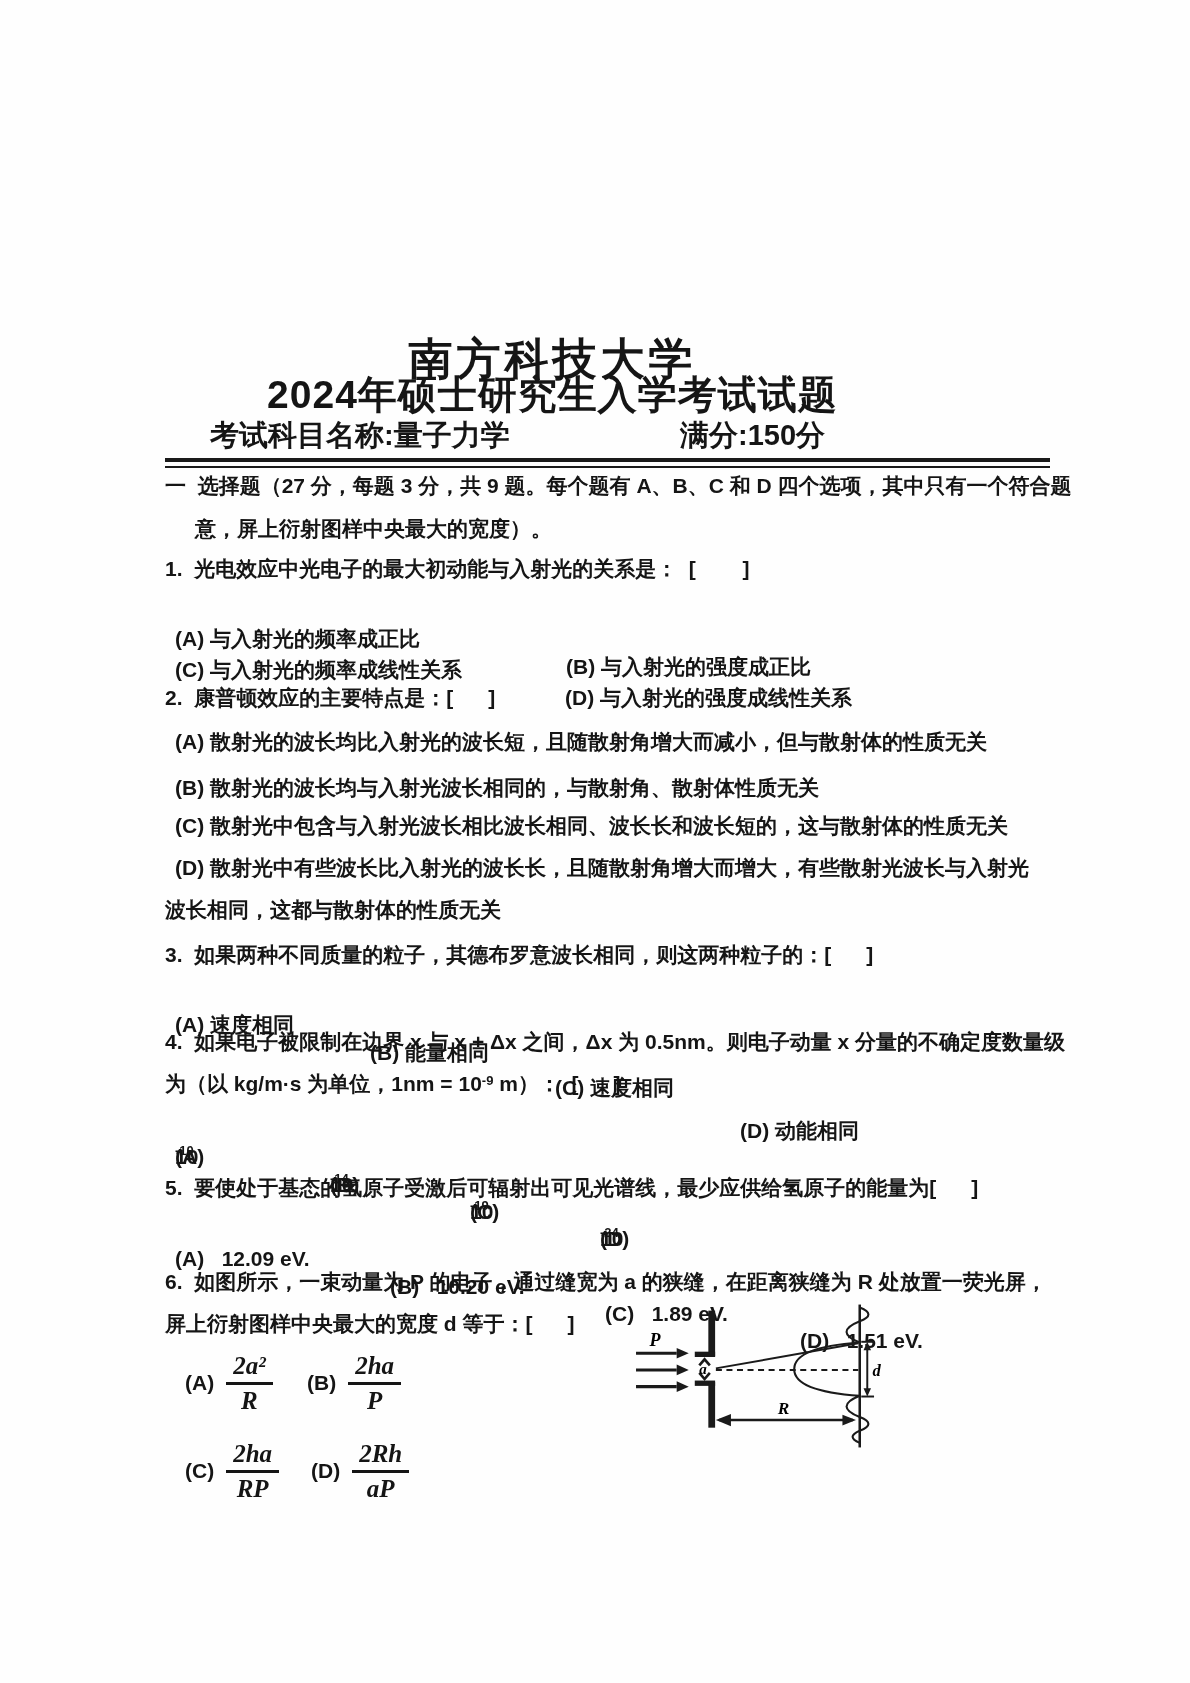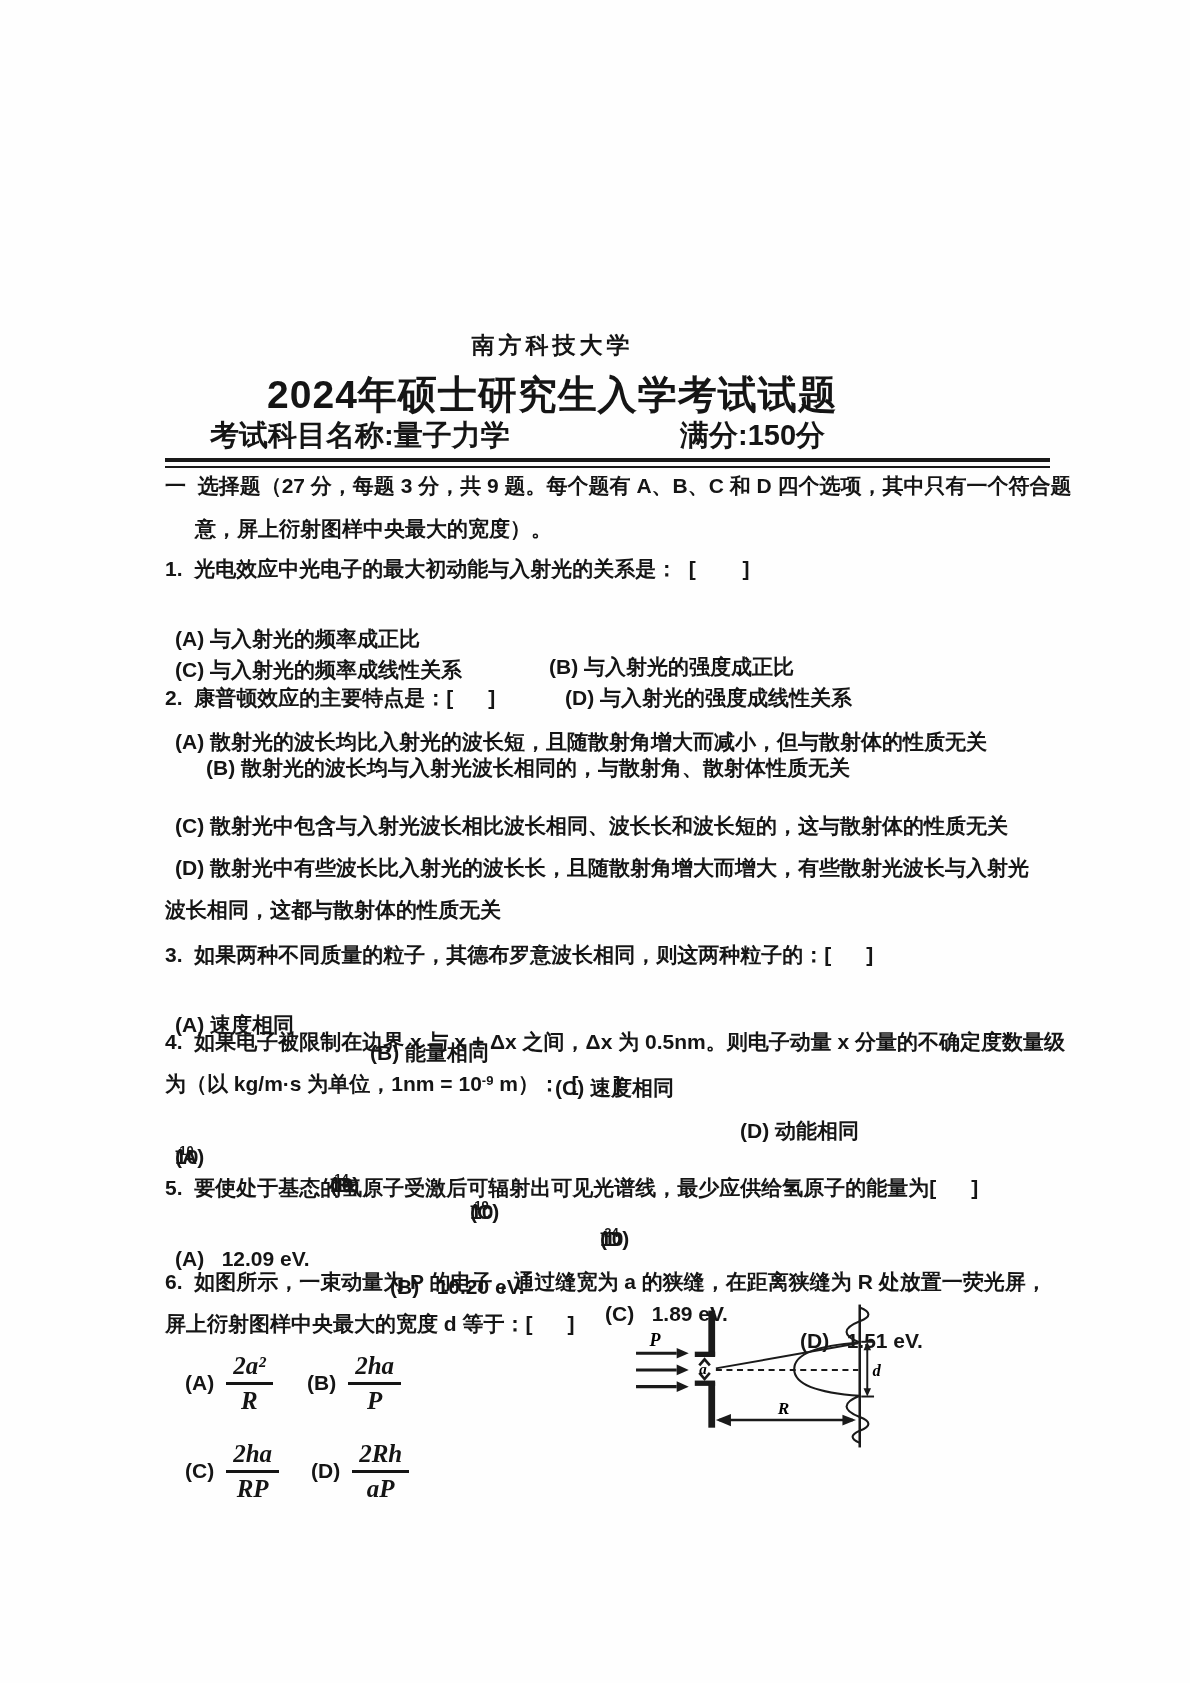--- a/index.html
+++ b/index.html
@@ -18,21 +18,21 @@
   .row{
     position:absolute;left:0;
     font-size:21px;font-weight:700;line-height:1.3;
     white-space:pre;
   }
   .title{
     position:absolute;left:0;width:100%;
     text-align:center;font-weight:700;white-space:pre;
     transform:translateX(-55px);
   }
-  .uni{font-size:23px;letter-spacing:4px;}
+  .uni{font-size:44px;letter-spacing:4px;}
   .exam{font-size:39px;letter-spacing:1px;}
   .subject-row span{position:absolute;font-size:29px;font-weight:700;white-space:pre;}
   .rule{
     position:absolute;left:0;width:885px;height:4px;
     border-top:4px solid #1a1a1a;border-bottom:2px solid #1a1a1a;
   }
   .opt2 span{position:absolute;white-space:pre;}
   .sup{font-size:13px;vertical-align:6px;font-weight:700;}
   
   .q6block{position:absolute;left:0;width:885px;height:210px;}
@@ -62,30 +62,30 @@
     </div>
 
     <div class="rule" style="top:128px;"></div>
 
     <div class="row" style="top:142px;">一  选择题（27 分，每题 3 分，共 9 题。每个题有 A、B、C 和 D 四个选项，其中只有一个符合题</div>
     <div class="row" style="top:185px;left:30px;">意，屏上衍射图样中央最大的宽度）。</div>
 
     <div class="row" style="top:225px;text-align:right;">1.  光电效应中光电子的最大初动能与入射光的关系是：  [        ]</div>
     <div class="row opt2" style="top:268px;text-align:right;">
       <span style="left:10px;">(A) 与入射光的频率成正比</span>
-      <span style="left:384px;">(B) 与入射光的强度成正比</span>
+      <span style="left:401px;">(B) 与入射光的强度成正比</span>
     </div>
     <div class="row opt2" style="top:299px;">
       <span style="left:10px;">(C) 与入射光的频率成线性关系</span>
       <span style="left:400px;">(D) 与入射光的强度成线性关系</span>
     </div>
 
     <div class="row" style="top:354px;">2.  康普顿效应的主要特点是：[      ]</div>
     <div class="row" style="top:398px;left:10px;">(A) 散射光的波长均比入射光的波长短，且随散射角增大而减小，但与散射体的性质无关</div>
-    <div class="row" style="top:424px;left:10px;margin-left:31px;">(B) 散射光的波长均与入射光波长相同的，与散射角、散射体性质无关</div>
+    <div class="row" style="top:444px;left:10px;">(B) 散射光的波长均与入射光波长相同的，与散射角、散射体性质无关</div>
     <div class="row" style="top:482px;left:10px;">(C) 散射光中包含与入射光波长相比波长相同、波长长和波长短的，这与散射体的性质无关</div>
     <div class="row" style="top:524px;left:10px;">(D) 散射光中有些波长比入射光的波长长，且随散射角增大而增大，有些散射光波长与入射光</div>
     <div class="row" style="top:566px;">波长相同，这都与散射体的性质无关</div>
 
     <div class="row" style="top:611px;">3.  如果两种不同质量的粒子，其德布罗意波长相同，则这两种粒子的：[      ]</div>
     <div class="row opt2" style="top:654px;">
       <span style="left:10px;">(A) 速度相同</span>
       <span style="left:205px;">(B) 能量相同</span>
       <span style="left:390px;margin-top:8px;">(C) 速度相同</span>
       <span style="left:575px;margin-top:24px;">(D) 动能相同</span>

